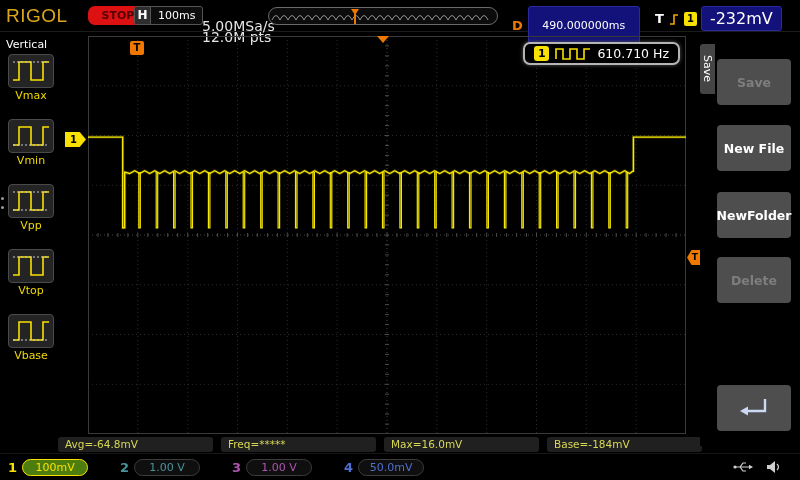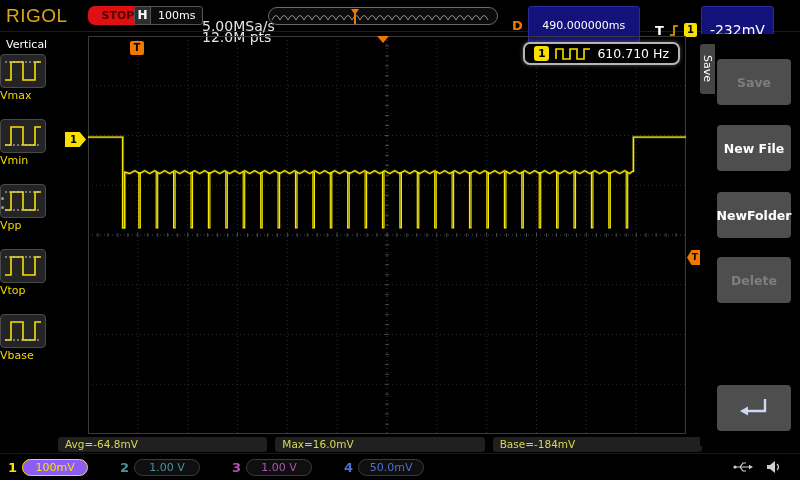--- a/index.html
+++ b/index.html
@@ -18,26 +18,26 @@
   .posbar svg{position:absolute;left:0;top:0}
   .pos-marker{position:absolute;left:36%;top:0;width:8px;height:100%}
   .pos-marker .tri{position:absolute;left:0;top:1px;width:0;height:0;border-left:4px solid transparent;border-right:4px solid transparent;border-top:6px solid #f07800}
   .pos-marker .stem{position:absolute;left:3px;top:6px;width:2px;height:10px;background:#f07800}
   .dgroup{position:absolute;left:512px;top:6px;display:flex;align-items:center;gap:5px}
   .dlabel{color:#f07800;font-weight:bold;font-size:13px}
   .dval{background:#12127a;border:1px solid #2a2aa0;border-radius:3px;color:#fff;font-size:11px;padding:12px 10px;min-width:112px;text-align:center;white-space:nowrap}
   .tgroup{position:absolute;left:655px;top:6px;display:flex;align-items:center;gap:4px}
   .tlabel{color:#fff;font-weight:bold;font-size:13px}
   .tsrc{width:13px;height:14px;background:#f8e000;border-radius:2px;color:#000;font-size:10px;font-weight:bold;text-align:center;line-height:14px}
-  .tval{background:#12127a;border:1px solid #2a2aa0;border-radius:3px;color:#fff;font-size:14px;padding:15px 8px;white-space:nowrap}
+  .tval{background:#12127a;border:1px solid #2a2aa0;border-radius:3px;color:#fff;font-size:16px;padding:2px 8px;white-space:nowrap}
 
   
   .sidebar{position:absolute;left:0;top:34px;width:62px;height:412px}
   .menu-title{color:#fff;font-size:11px;height:20px;padding:4px 0 0 6px}
-  .vitem{height:65px;display:flex;flex-direction:column;align-items:flex-start;cursor:pointer}
+  .vitem{height:65px;display:flex;flex-direction:column;align-items:center;cursor:pointer}
   .vicon{width:46px;height:34px;background:#242424;border:1px solid #4a4a4a;border-radius:4px;display:flex;align-items:center;justify-content:center}
   .vicon svg{width:40px;height:28px}
   .vicon .pw{stroke:#f8e000;fill:none;stroke-width:1.6}
   .vicon .dash{stroke:#cccccc;stroke-width:1;stroke-dasharray:2 2}
   .vlabel{color:#f0d800;font-size:11px;margin-top:1px}
   .dots{position:absolute;left:1px;top:163px;display:flex;flex-direction:column;gap:6px}
   .dots div{width:3px;height:3px;border-radius:50%;background:#999}
 
   
   .scope{position:absolute;left:88px;top:36px;width:598px;height:398px}
@@ -52,21 +52,21 @@
 
   
   .measurebar{position:absolute;left:58px;top:437px;width:644px;height:15px;display:flex;gap:8px}
   .mbox{flex:1;background:#202020;border-radius:3px;font-size:10.5px;line-height:15px;padding-left:7px;color:#d8d855;white-space:nowrap;overflow:hidden}
 
   
   .chbar{position:absolute;left:0;bottom:0;width:800px;height:27px;background:#000;border-top:1px solid #161616;display:flex;align-items:center}
   .chblock{display:flex;align-items:center;gap:5px;margin-left:8px;width:104px;cursor:pointer}
   .chnum{font-weight:bold;font-size:13px;color:var(--c,#888)}
   .chval{min-width:66px;text-align:center;border:1px solid #3c3c3c;background:#0f0f0f;border-radius:9px;font-size:11px;padding:1px 8px;color:var(--c,#888);white-space:nowrap}
-  .chblock.active .chval{border-color:var(--c);background:#8b5cf6}
+  .chblock.active .chval{border-color:var(--c);background:#4d7c0f}
   .baricons{margin-left:auto;display:flex;gap:12px;margin-right:18px;align-items:center}
 
   
   .rpanel{position:absolute;right:0;top:34px;width:100px;height:412px;background:#000}
   .rtab{position:absolute;left:0;top:10px;width:15px;height:50px;background:#454545;border-radius:3px 0 0 3px;color:#fff;font-size:11px;writing-mode:vertical-rl;text-align:center;line-height:15px}
   .rbtn{position:absolute;left:17px;width:74px;height:46px;background:#4e4e4e;border-radius:4px;color:#fff;font-weight:bold;font-size:12.5px;display:flex;align-items:center;justify-content:center;cursor:pointer;white-space:nowrap}
   .rbtn.disabled{color:#7e7e7e;cursor:default}
 </style>
 </head>
 <body>
@@ -309,20 +309,21 @@
       <span class="src">1</span>
       <svg width="36" height="14" viewBox="0 0 36 14">
         <path d="M1 12 V2 H8 V12 H15 V2 H22 V12 H29 V2 H35" stroke="#f8e000" fill="none" stroke-width="1.6"></path>
       </svg>
       <span class="val">610.710 Hz</span>
     </div>
   </main>
 
   <div class="measurebar">
     <div class="mbox">Avg=-64.8mV</div>
+    <div class="mbox">Freq=*****</div>
     <div class="mbox">Max=16.0mV</div>
     <div class="mbox">Base=-184mV</div>
   </div>
 
   <footer class="chbar">
     <div class="chblock active" style="--c: #f8e000;">
       <span class="chnum">1</span>
       <span class="chval">100mV</span>
     </div>
     <div class="chblock" style="--c: #48939b;">

